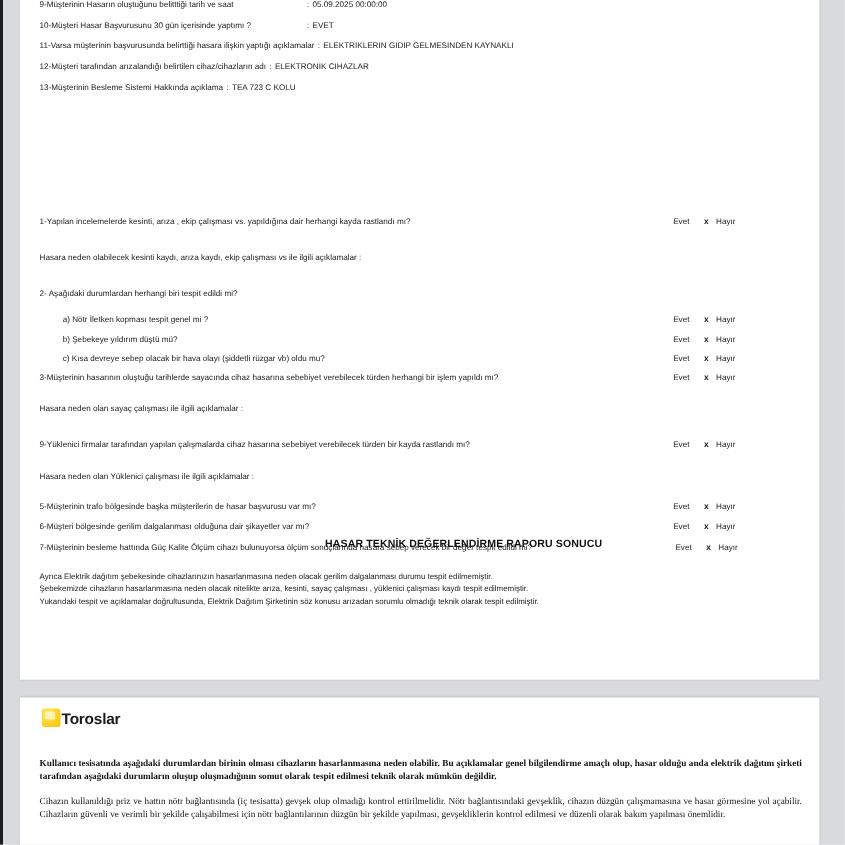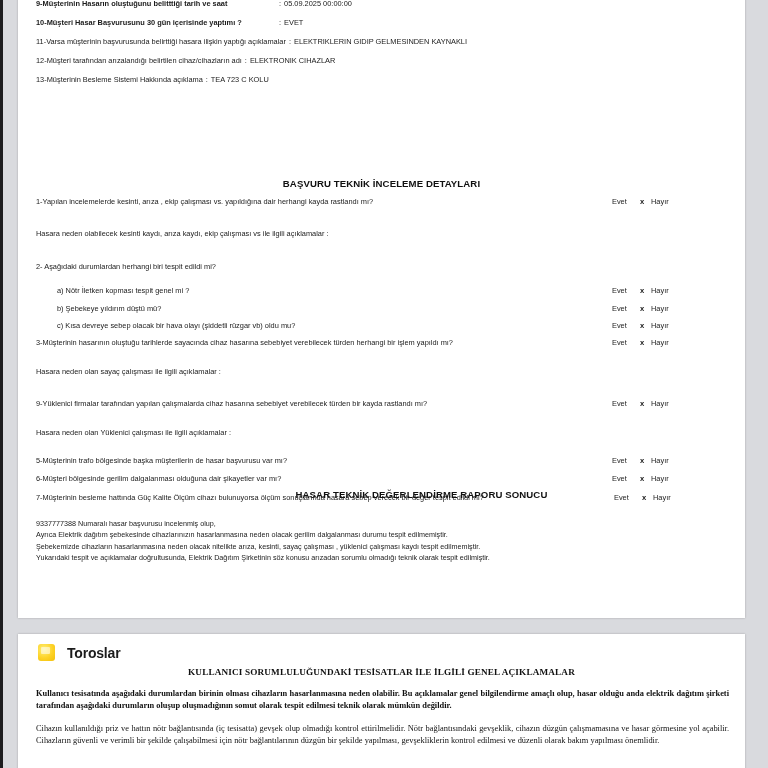--- a/index.html
+++ b/index.html
@@ -36,21 +36,21 @@
   }
   .kv-row {
     display: flex;
     font-size: 7.4px;
     color: #1a1a1a;
     line-height: 1;
     margin-bottom: 11.5px;
     white-space: nowrap;
   }
   .kv-label { display: inline-block; }
-  .kv-label.fixed { width: 243px; font-weight: bold; }
+  .kv-label.fixed { width: 243px; }
   .kv-sep { display: inline-block; padding-right: 3px; }
   .kv-value { display: inline-block; }
 
   .sect-title {
     position: absolute;
     left: 0; width: 727px;
     text-align: center;
     font-size: 9.6px;
     font-weight: bold;
     color: #111;
@@ -111,21 +111,21 @@
     line-height: 11.3px;
     white-space: nowrap;
   }
 
   
   .brand {
     position: absolute;
     left: 20px; top: 10px;
     display: flex;
     align-items: center;
-    gap: 12px;
+    gap: 1px;
     text-align: right;
   }
   .brand-mark {
     width: 17px; height: 17px;
     border-radius: 3px;
     background: radial-gradient(circle at 35% 32%, #fff07a 0%, #fdd226 55%, #f2bf0a 100%);
     position: relative;
   }
   .brand-mark::after {
     content: "";
@@ -191,21 +191,20 @@
           <span class="kv-sep" style="padding-left:3px">:</span>
           <span class="kv-value">ELEKTRONIK CIHAZLAR</span>
         </div>
         <div class="kv-row">
           <span class="kv-label">13-Müşterinin Besleme Sistemi Hakkında açıklama</span>
           <span class="kv-sep" style="padding-left:3px">:</span>
           <span class="kv-value">TEA 723 C KOLU</span>
         </div>
       </div>
 
-      <div class="sect-title" id="title-basvuru">BAŞVURU TEKNİK İNCELEME DETAYLARI</div>
 
       <div class="q-list" id="q-group-a">
 
         <div class="q-row">
           <span class="q-text">1-Yapılan incelemelerde kesinti, arıza , ekip çalışması vs. yapıldığına dair herhangi kayda rastlandı mı?</span>
           <span class="q-ans">
             <span class="ans-evet">Evet</span>
             <span class="ans-mark">x</span>
             <span class="ans-hayir">Hayır</span>
           </span>
@@ -308,38 +307,36 @@
             <span class="ans-evet">Evet</span>
             <span class="ans-mark">x</span>
             <span class="ans-hayir">Hayır</span>
           </span>
         </div>
       </div>
 
       <div class="sect-title" id="title-sonuc">HASAR TEKNİK DEĞERLENDİRME RAPORU SONUCU</div>
 
       <div class="result-block">
-        <div class="result-line">9337777388 Numaralı hasar başvurusu incelenmiş olup,</div>
         <div class="result-line">Ayrıca Elektrik dağıtım şebekesinde cihazlarınızın hasarlanmasına neden olacak gerilim dalgalanması durumu tespit edilmemiştir.</div>
         <div class="result-line">Şebekemizde cihazların hasarlanmasına neden olacak nitelikte arıza, kesinti, sayaç çalışması , yüklenici çalışması kaydı tespit edilmemiştir.</div>
         <div class="result-line">Yukarıdaki tespit ve açıklamalar doğrultusunda, Elektrik Dağıtım Şirketinin söz konusu arızadan sorumlu olmadığı teknik olarak tespit edilmiştir.</div>
       </div>
 
     </div>
   </div>
 
   <div class="page" id="page-2">
     <div class="sheet-inner">
 
       <div class="brand">
         <span class="brand-mark"></span>
         <span class="brand-name">Toroslar</span>
       </div>
 
-      <div class="legal-title">KULLANICI SORUMLULUĞUNDAKİ TESİSATLAR İLE İLGİLİ GENEL AÇIKLAMALAR</div>
 
       <div class="legal-body" id="legal-p1">Kullanıcı tesisatında aşağıdaki durumlardan birinin olması cihazların hasarlanmasına neden olabilir. Bu açıklamalar genel bilgilendirme amaçlı olup, hasar olduğu anda elektrik dağıtım şirketi tarafından aşağıdaki durumların oluşup oluşmadığının somut olarak tespit edilmesi teknik olarak mümkün değildir.</div>
       <div class="legal-body" id="legal-p2">Cihazın kullanıldığı priz ve hattın nötr bağlantısında (iç tesisatta)  gevşek olup olmadığı kontrol ettirilmelidir. Nötr bağlantısındaki gevşeklik, cihazın düzgün çalışmamasına ve hasar görmesine yol açabilir. Cihazların güvenli ve verimli bir şekilde çalışabilmesi için nötr bağlantılarının düzgün bir şekilde yapılması, gevşekliklerin kontrol edilmesi ve düzenli olarak bakım yapılması önemlidir.</div>
 
     </div>
   </div>
 
 </div>
 
 </body></html>

